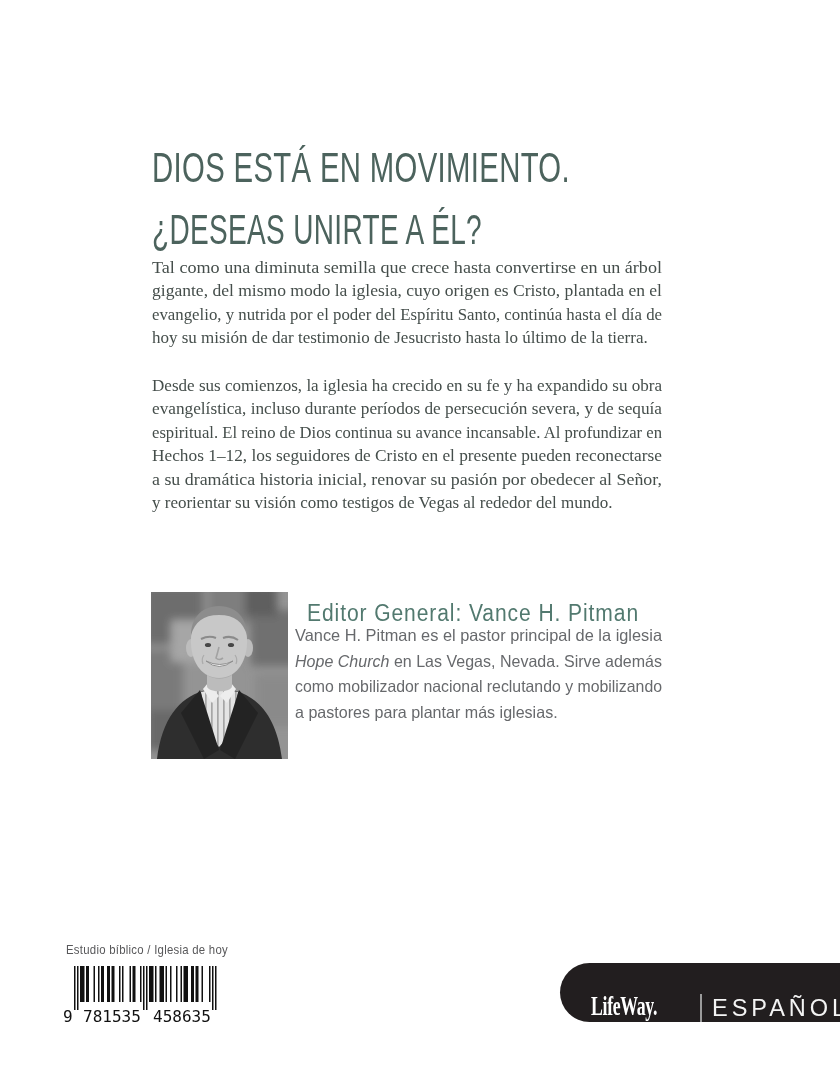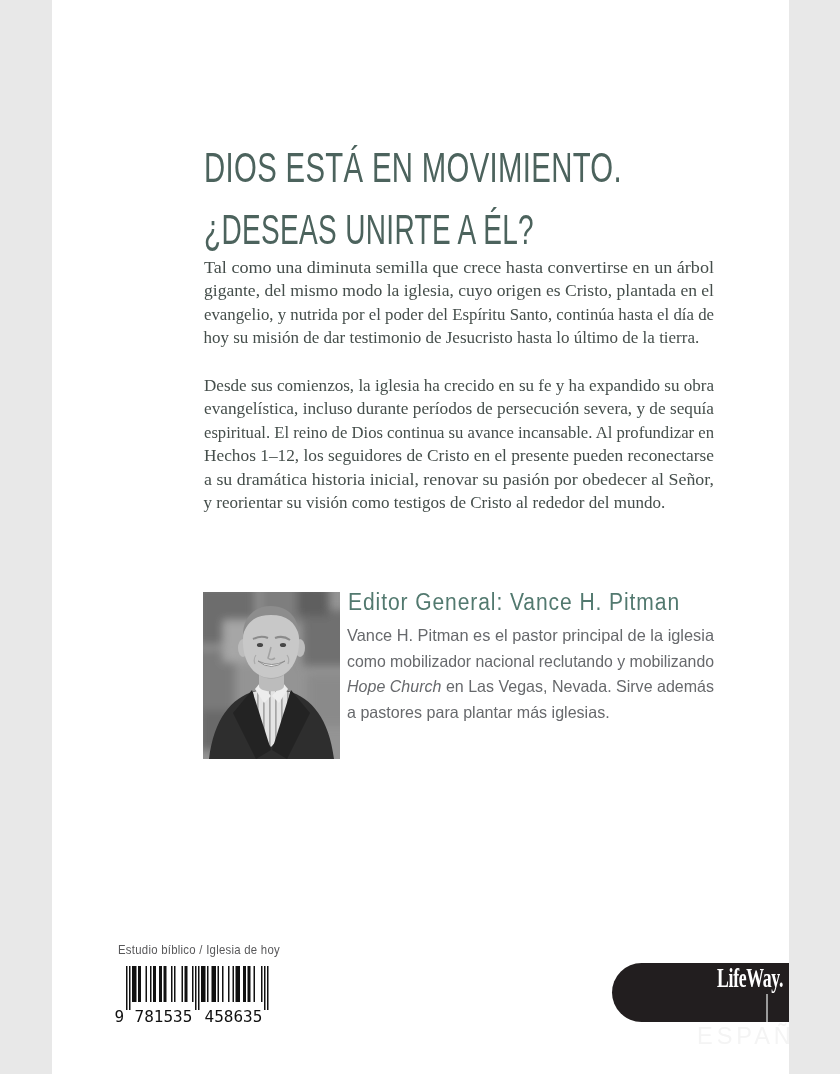--- a/index.html
+++ b/index.html
@@ -1,17 +1,17 @@
 <!DOCTYPE html>
 <html style="--c-headline: #4c635d; --c-editor: #52796f; --c-body: #454e4b; --c-bio: #67696c; --c-category: #58585a; --c-brandbg: #221e1f;"><head>
 <meta charset="utf-8">
 <style>
   html,body{margin:0;padding:0;background:#e8e8e8;}
   #page{
-    position:relative;width:737px;height:1074px;margin:0 auto;
+    position:relative;width:840px;height:1074px;margin:0 auto;
     background:#ffffff;overflow:hidden;
     font-family:"Liberation Sans",sans-serif;
   }
   
   #headline{
     position:absolute;left:152px;top:136px;
     font-size:43px;line-height:62px;font-weight:400;
     color:var(--c-headline,#4c635d);
     letter-spacing:.5px;
   }
@@ -55,21 +55,21 @@
     font-size:16px;line-height:16px;color:#111;background:#fff;
   }
   #isbn-lead{left:0;}
   #isbn-g1{left:20px;}
   #isbn-g2{left:90px;}
   
   #brand{
     position:absolute;left:560px;top:963px;width:280px;height:59px;
     background:var(--c-brandbg,#221e1f);
     border-radius:30px 0 0 30px;
-    display:flex;align-items:center;padding-left:31px;box-sizing:border-box;flex-direction:column;
+    display:flex;align-items:flex-end;padding-left:31px;box-sizing:border-box;
   }
   #brand-logo{
     font-family:"Liberation Serif",serif;font-weight:700;
     font-size:27px;color:#ffffff;letter-spacing:-.5px;
   }
   #brand-divider{width:2px;height:28px;background:#9b9b9b;margin:0 10px 0 9px;flex:none;}
   #brand-division{
     font-size:24px;color:#f4f4f4;letter-spacing:4px;font-weight:400;
   }
 </style>
@@ -88,21 +88,21 @@
       <div class="tline"><span class="tspan" style="transform: scaleX(1.03174);">gigante, del mismo modo la iglesia, cuyo origen es Cristo, plantada en el</span></div>
       <div class="tline"><span class="tspan" style="transform: scaleX(0.988372);">evangelio, y nutrida por el poder del Espíritu Santo, continúa hasta el día de</span></div>
       <div class="tline"><span class="tspan" style="transform: scaleX(1);">hoy su misión de dar testimonio de Jesucristo hasta lo último de la tierra.</span></div>
     </div>
   <div id="para2" class="para">
       <div class="tline"><span class="tspan" style="transform: scaleX(1.00307);">Desde sus comienzos, la iglesia ha crecido en su fe y ha expandido su obra</span></div>
       <div class="tline"><span class="tspan" style="transform: scaleX(1.01445);">evangelística, incluso durante períodos de persecución severa, y de sequía</span></div>
       <div class="tline"><span class="tspan" style="transform: scaleX(0.979445);">espiritual. El reino de Dios continua su avance incansable. Al profundizar en</span></div>
       <div class="tline"><span class="tspan" style="transform: scaleX(1.01822);">Hechos 1–12, los seguidores de Cristo en el presente pueden reconectarse</span></div>
       <div class="tline"><span class="tspan" style="transform: scaleX(1.05138);">a su dramática historia inicial, renovar su pasión por obedecer al Señor,</span></div>
-      <div class="tline"><span class="tspan" style="transform: scaleX(1);">y reorientar su visión como testigos de Cristo al rededor del mundo.</span></div>
+      <div class="tline"><span class="tspan" style="transform: scaleX(1);">y reorientar su visión como testigos de Vegas al rededor del mundo.</span></div>
     </div>
 
   <svg id="editor-photo" viewBox="0 0 137 167" xmlns="http://www.w3.org/2000/svg" role="img">
     <defs>
       <clipPath id="ph">
           <rect width="137" height="167"></rect>
         </clipPath>
       <filter id="blur3" x="-20%" y="-20%" width="140%" height="140%">
           <feGaussianBlur stdDeviation="4"></feGaussianBlur>
         </filter>
@@ -151,27 +151,27 @@
       <ellipse cx="80" cy="53" rx="3.1" ry="2.1" fill="#474747"></ellipse>
 
       <path d="M68,55 q-2,8 -3,11 q3,3 7,0" stroke="#a2a2a2" stroke-width="1.6" fill="none"></path>
 
       <path d="M55,69 q13,11 27,0 q-13,7 -27,0 Z" fill="#f5f5f5" stroke="#8f8f8f" stroke-width="1"></path>
       <path d="M53,63 q-3,4 -1,9" stroke="#ababab" stroke-width="1.2" fill="none"></path>
       <path d="M84,63 q3,4 1,9" stroke="#ababab" stroke-width="1.2" fill="none"></path>
     </g>
   </svg>
 
-  <h2 id="editor-heading" style="margin:1px">
+  <h2 id="editor-heading" style="margin:12px">
     <span class="tspan" style="transform: scaleX(0.914719);">Editor General: Vance H. Pitman</span>
   </h2>
   <div id="editor-bio">
       <div class="tline"><span class="tspan" style="transform: scaleX(0.991306);">Vance H. Pitman es el pastor principal de la iglesia</span></div>
+      <div class="tline"><span class="tspan" style="transform: scaleX(0.97114);"><i>Hope Church</i> en Las Vegas, Nevada. Sirve además</span></div>
       <div class="tline"><span class="tspan" style="transform: scaleX(0.959556);">como mobilizador nacional reclutando y mobilizando</span></div>
-      <div class="tline"><span class="tspan" style="transform: scaleX(0.97114);"><i>Hope Church</i> en Las Vegas, Nevada. Sirve además</span></div>
       <div class="tline"><span class="tspan" style="transform: scaleX(0.974001);">a pastores para plantar más iglesias.</span></div>
     </div>
 
   <div id="category">
     <span class="tspan" style="transform: scaleX(0.874641);">Estudio bíblico / Iglesia de hoy</span>
   </div>
 
   <div id="barcode">
     <svg id="barcode-svg" width="146" height="45">
         <rect x="0.00" y="0" width="1.50" height="44" fill="#111111"></rect>

